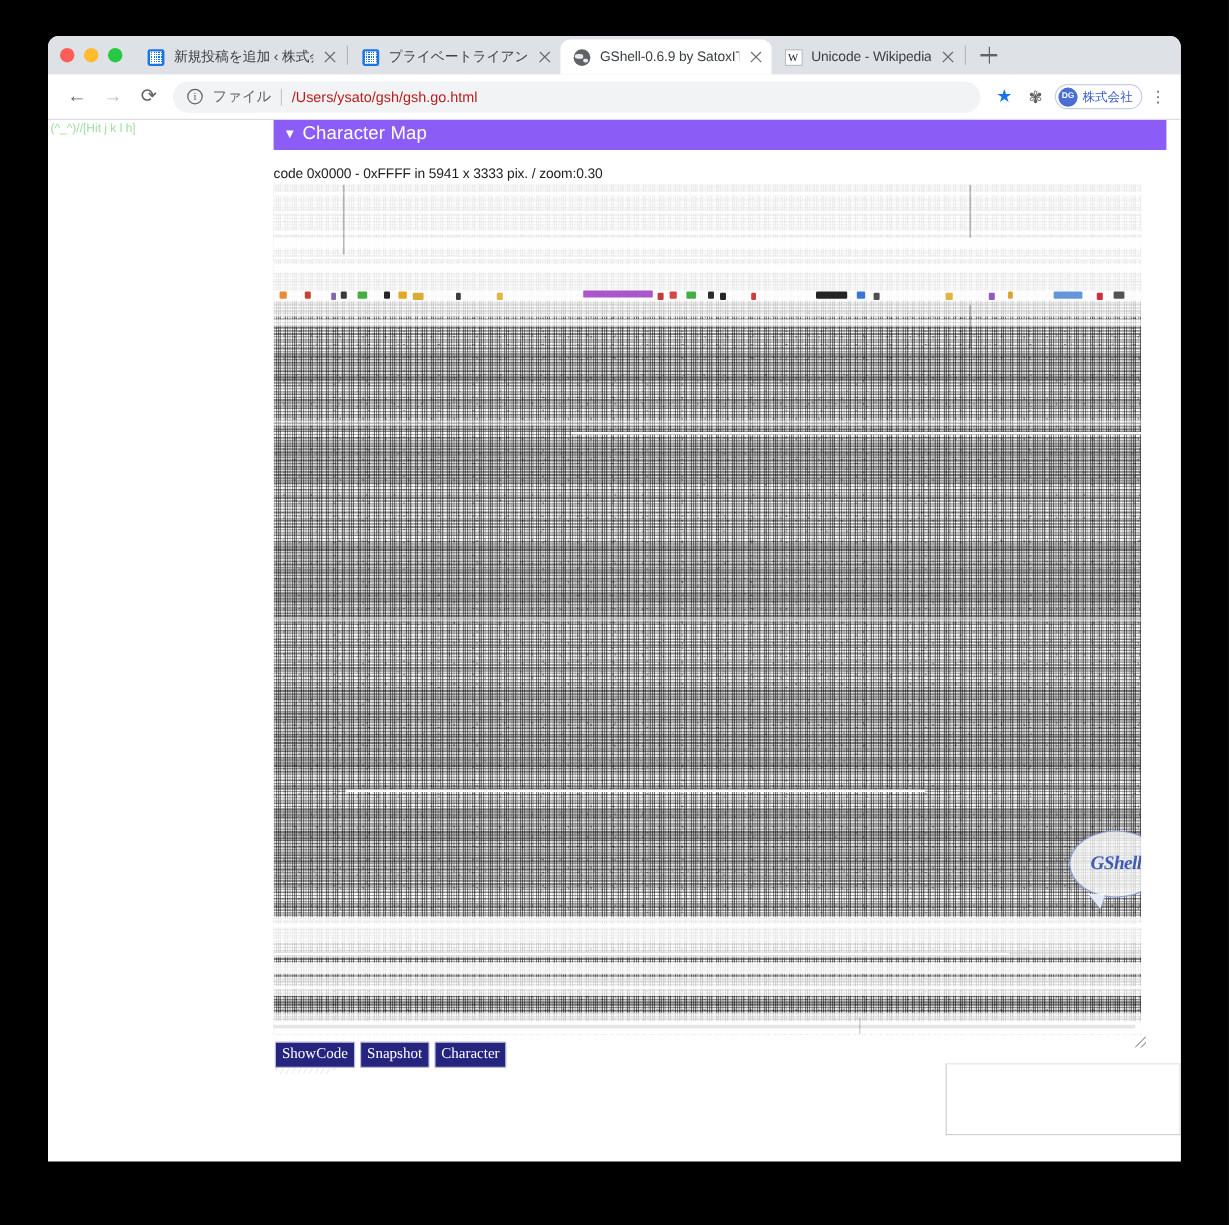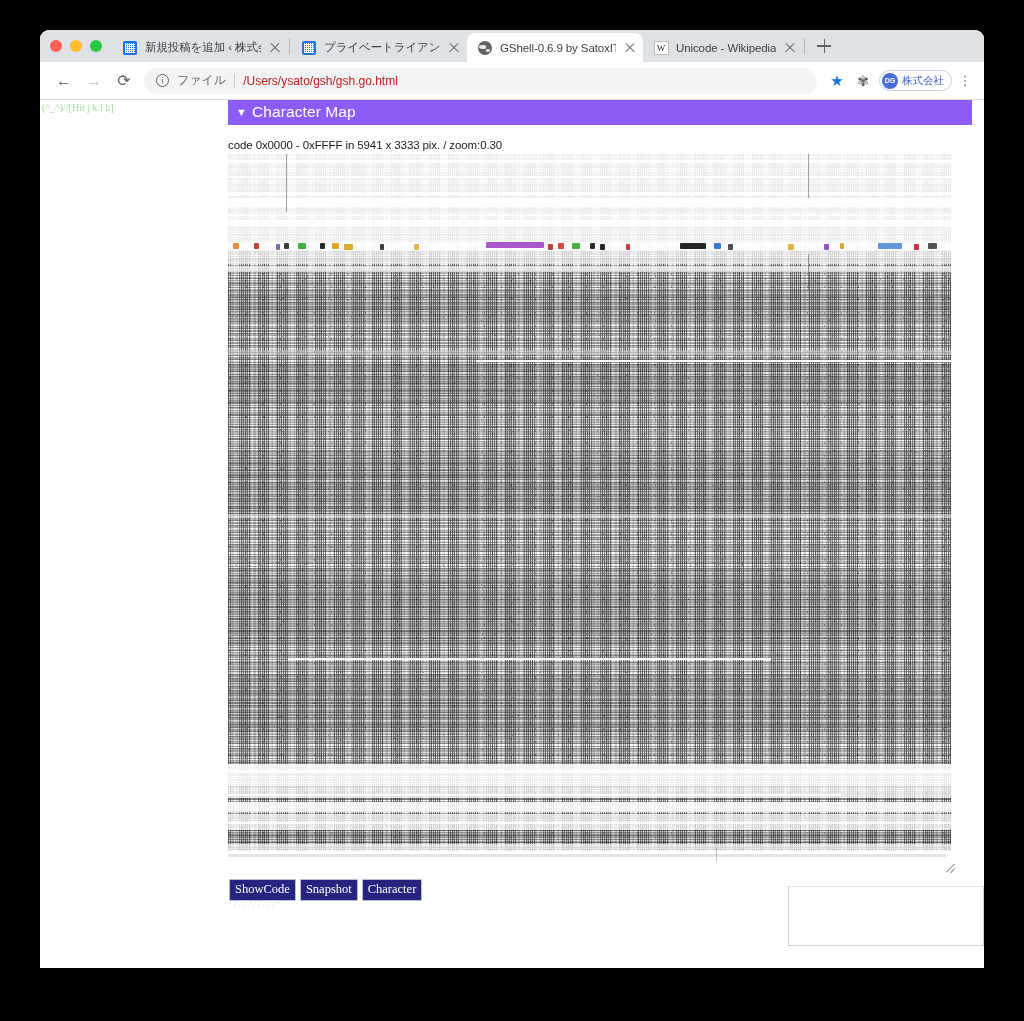--- a/index.html
+++ b/index.html
@@ -200,21 +200,21 @@
   #page-viewport {
     position: relative;
     height: 867px;
     background: #ffffff;
     overflow: hidden;
   }
 
   #hit-hint {
     position: absolute;
     left: 2px; top: 2px;
-    font-family: Liberation Serif, serif;
+    font-family: Liberation Sans, sans-serif;
     font-size: 10px;
     color: #9fe0a0;
     white-space: nowrap;
   }
 
   
   #content-col {
     position: absolute;
     left: 188px; top: 0;
     width: 744px;
@@ -365,21 +365,21 @@
   #resize-grip {
     position: absolute;
     left: 718px; top: 764px;
     width: 9px; height: 9px;
     background:
       linear-gradient(135deg, transparent 0 42%, #b0b0b0 42% 52%, transparent 52% 70%, #b0b0b0 70% 80%, transparent 80%);
   }
 
   
   #button-row {
-    margin-top: 17px;
+    margin-top: 6px;
     display: flex;
     gap: 4px;
     padding-left: 1px;
   }
   .gbtn {
     background: #25257f;
     color: #ffffff;
     border: 1px solid #b9bcd6;
     font-family: "Liberation Serif", serif;
     font-size: 12.5px;
@@ -545,20 +545,25 @@
         <div class="band-dark" style="top:676px;height:14px;"></div>
         <div class="band-light" style="top:690px;height:8px;"></div>
         <div class="gap" style="top:697px;height:11px;"></div>
         <div class="band-dark" style="top:700px;height:3px;left:0;right:5px;"></div>
 
         <div class="edge-mark" style="left:58px;  top:0;   height:58px;"></div>
         <div class="edge-mark" style="left:580px; top:0;   height:44px;"></div>
         <div class="edge-mark" style="left:580px; top:100px; height:36px;"></div>
         <div class="edge-mark" style="left:488px; top:694px; height:14px; background:rgba(0,0,0,.22);"></div>
 
+        <div id="gshell-watermark">
+          <span class="bubble"></span>
+          <span class="tail"></span>
+          <span class="wm-text">GShell</span>
+        </div>
       </div>
 
       <div id="resize-grip"></div>
       <div id="snapshot-textarea"></div>
 
       <div id="button-row">
         <button class="gbtn">ShowCode</button>
         <button class="gbtn">Snapshot</button>
         <button class="gbtn">Character</button>
       </div>

